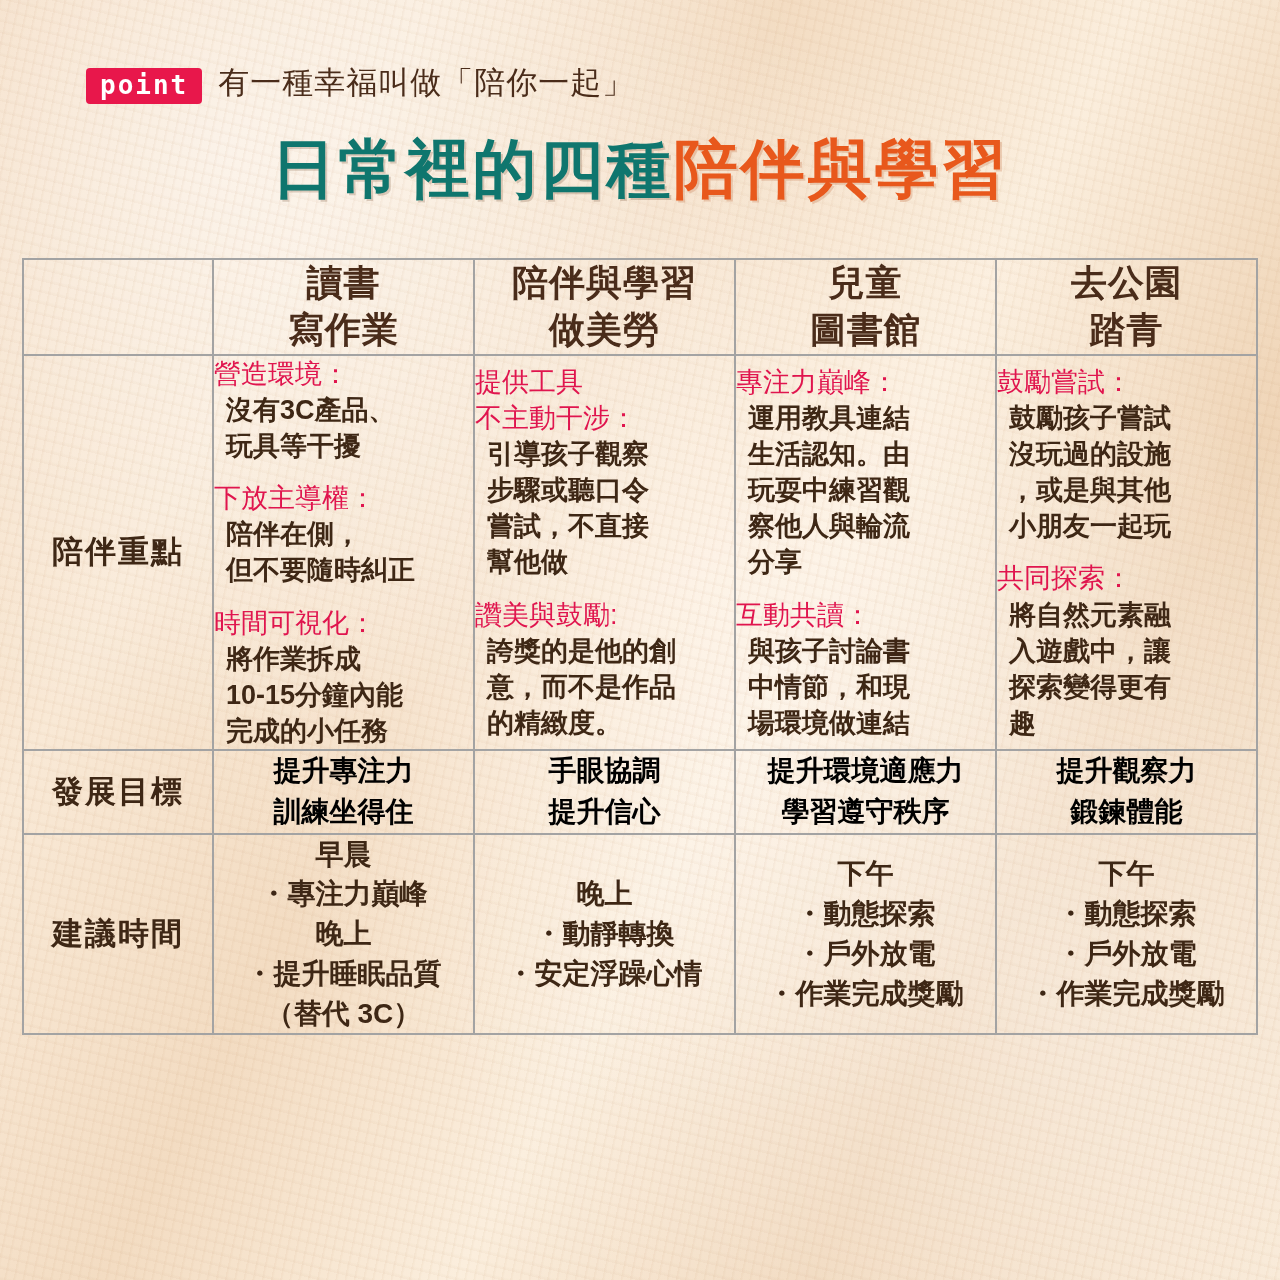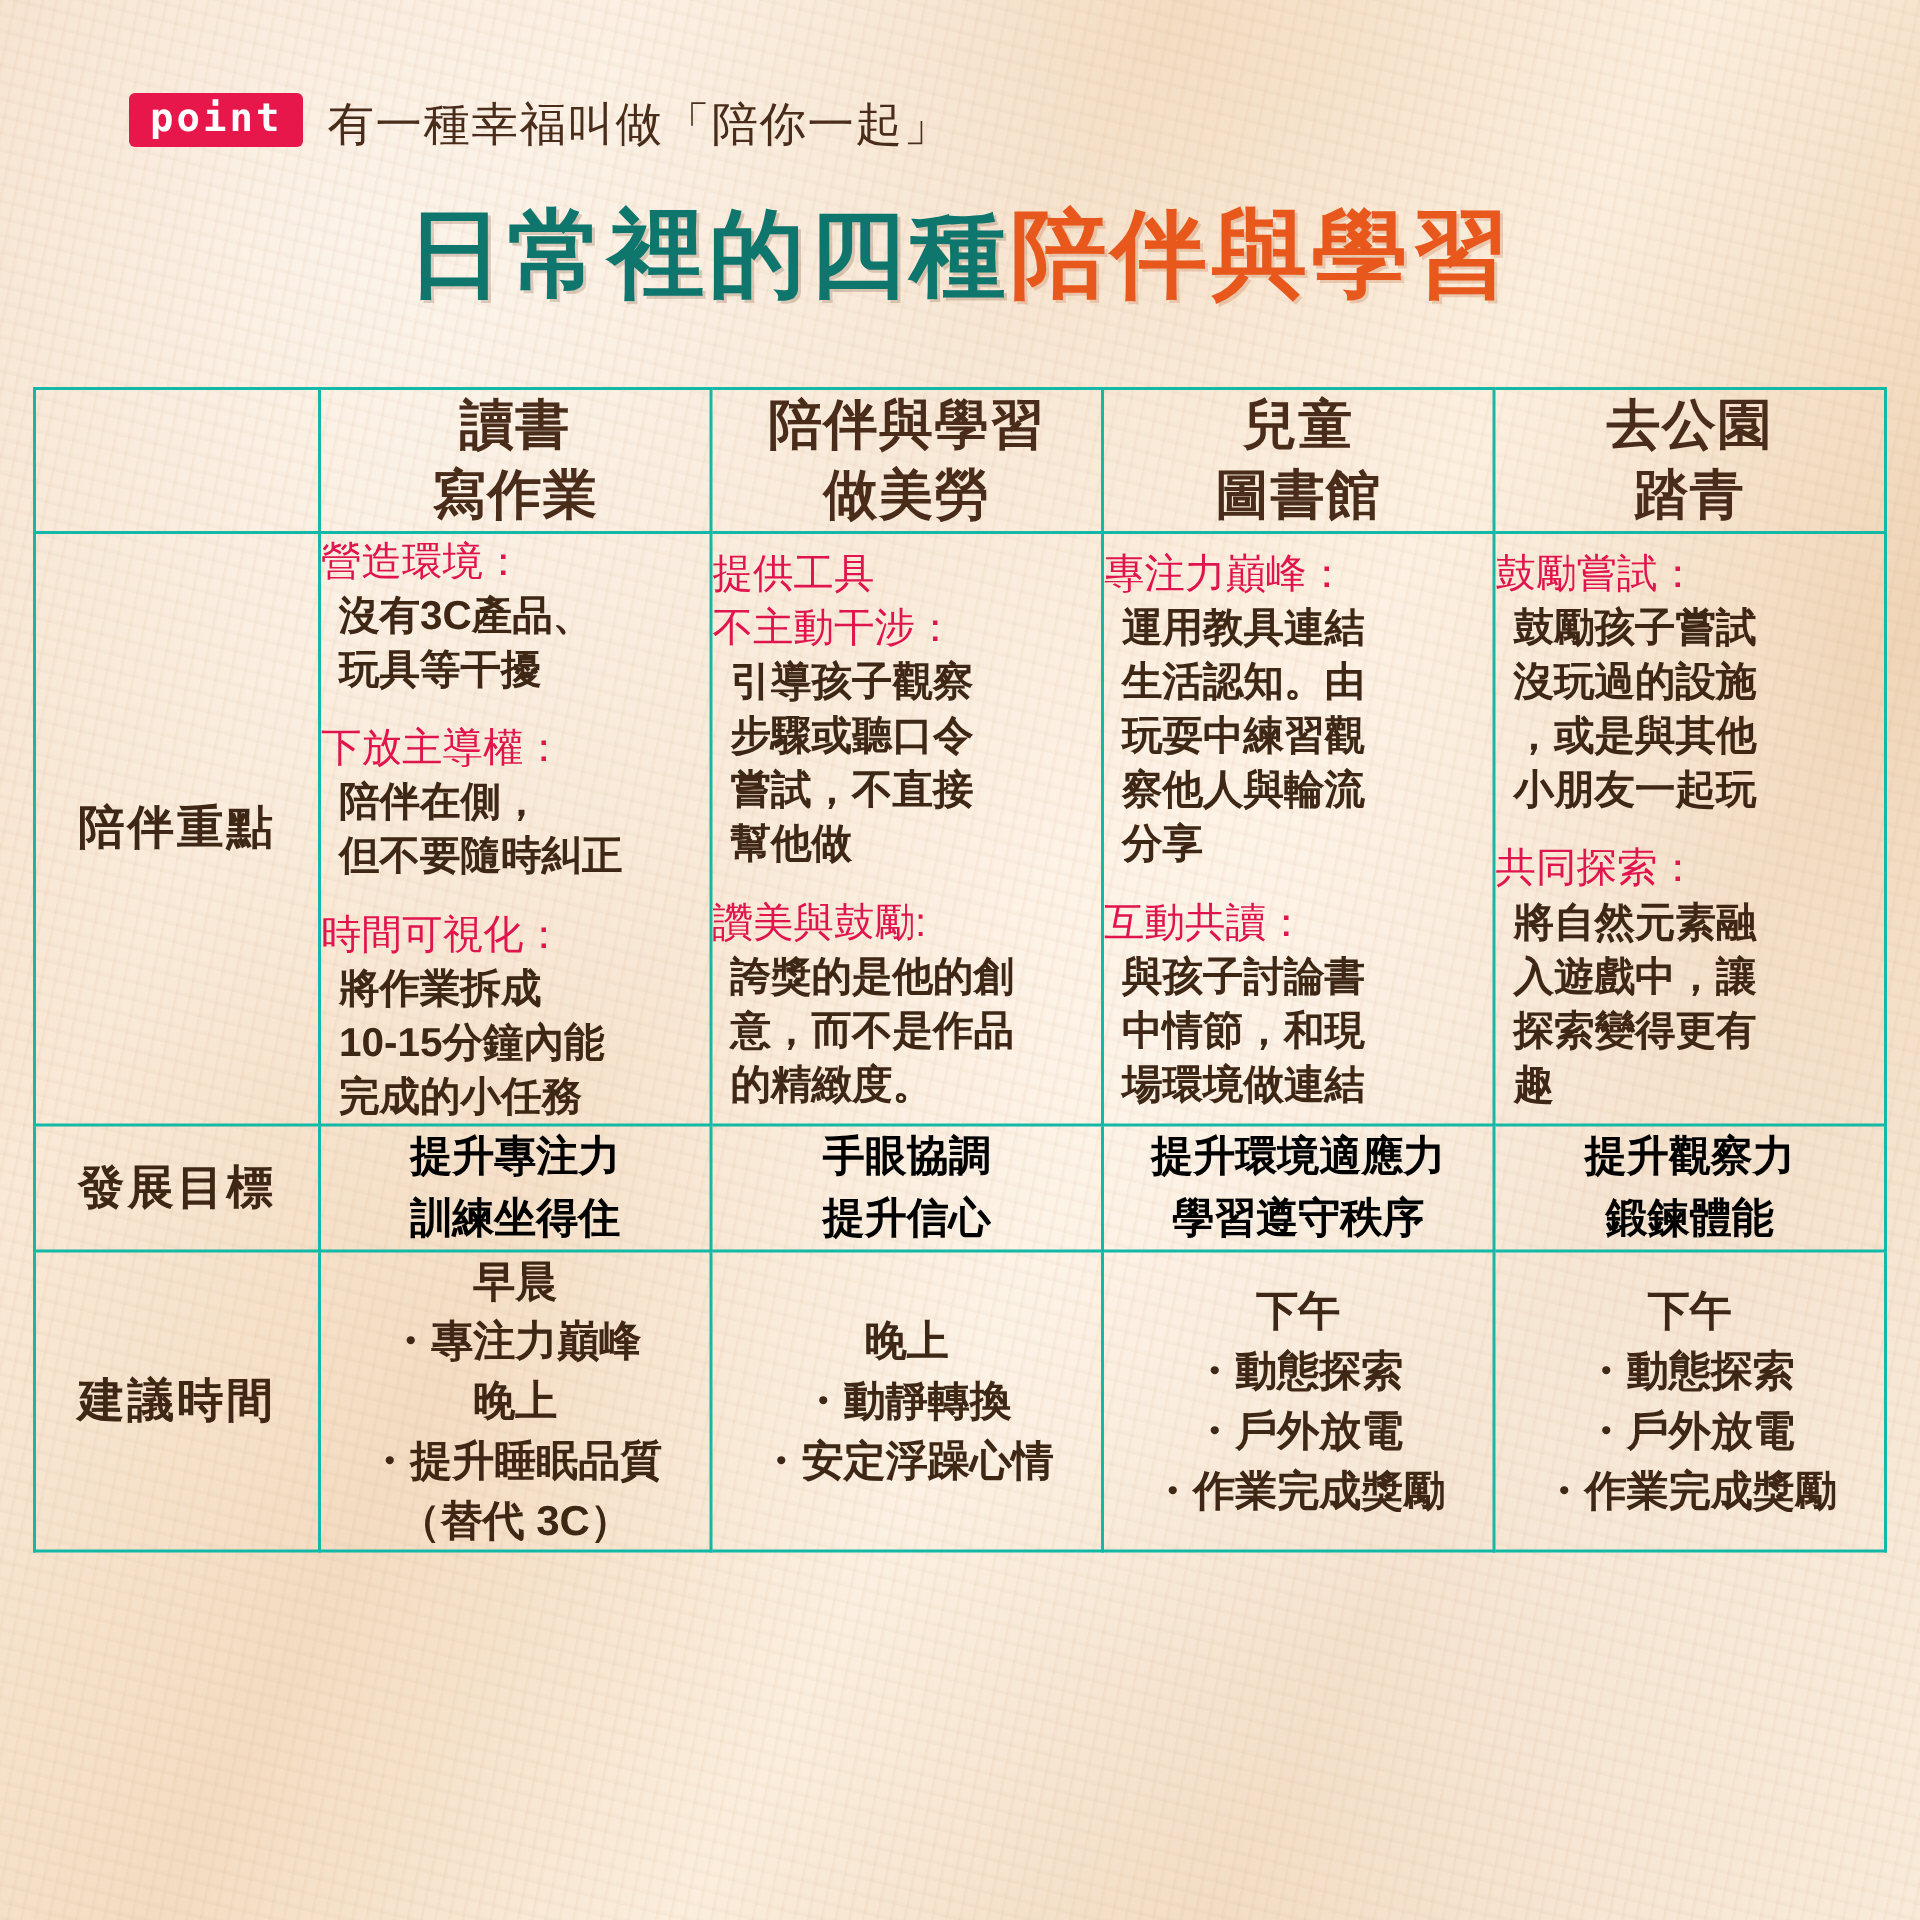--- a/index.html
+++ b/index.html
@@ -39,21 +39,21 @@
     height: 1280px;
     box-sizing: border-box;
   }
 
   
   .header {
     position: absolute;
     top: 62px;
     left: 86px;
     display: flex;
-    align-items: flex-start;
+    align-items: flex-end;
     gap: 16px;
   }
   .point-badge {
     background: #e8174b;
     color: #ffffff;
     font-weight: bold;
     font-size: 26px;
     letter-spacing: 2px;
     padding: 4px 14px 6px 14px;
     border-radius: 4px;
@@ -92,21 +92,21 @@
     top: 258px;
     left: 22px;
     width: 1236px;
   }
   table.matrix {
     border-collapse: collapse;
     width: 100%;
     table-layout: fixed;
   }
   table.matrix td, table.matrix th {
-    border: 2px solid #14b8a6;
+    border: 2px solid #a3a3a3;
     vertical-align: middle;
     padding: 0;
   }
   col.c-label { width: 190px; }
   col.c-col   { width: 261px; }
 
   .colhead {
     text-align: center;
     font-size: 36px;
     font-weight: bold;

